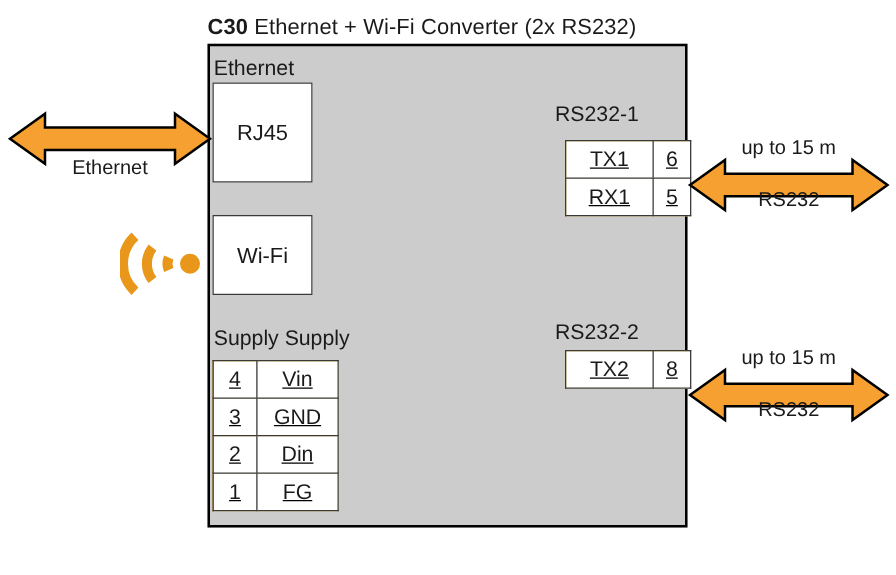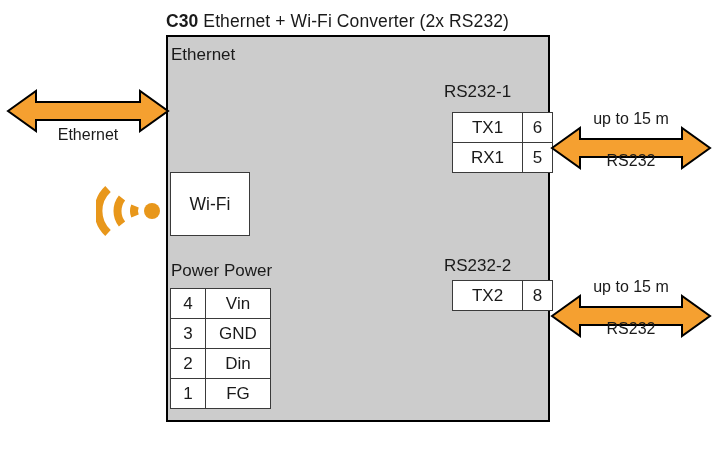--- a/index.html
+++ b/index.html
@@ -63,20 +63,21 @@
     font-size: 17.5px;
     color: #1a1a1a;
   }
 
   
   .pin-table {
     position: absolute;
     border-collapse: collapse;
     background: #eab308;
     table-layout: fixed;
+    text-decoration: underline;
   }
   .pin-table td {
     border: 1.5px solid #3a3a3a;
     font-size: 17px;
     color: #1a1a1a;
     text-align: center;
     padding: 0;
     height: 29px;
     background: #ffffff;
   }
@@ -119,26 +120,29 @@
 <body>
 
 <div id="canvas">
 
   <div class="title"><span class="strong">C30</span><span> Ethernet + Wi-Fi Converter (2x RS232)</span></div>
 
   <div class="device-body"></div>
 
   <div class="section-label" style="left:171px; top:45px;">Ethernet</div>
 
+  <div class="port-box" id="rj45-box" style="left:170px; top:66px; width:80px; height:80px;">
+    <span>RJ45</span>
+  </div>
 
   <div class="port-box" id="wifi-box" style="left:170px; top:172px; width:80px; height:64px;">
     <span>Wi-Fi</span>
   </div>
 
-  <div class="section-label" style="left:171px; top:261px;">Power Power</div>
+  <div class="section-label" style="left:171px; top:261px;">Supply Supply</div>
 
   <table class="pin-table" id="power-table">
     <tbody>
       <tr>
         <td class="num">4</td>
         <td class="name">Vin</td>
       </tr>
       <tr>
         <td class="num">3</td>
         <td class="name">GND</td>

